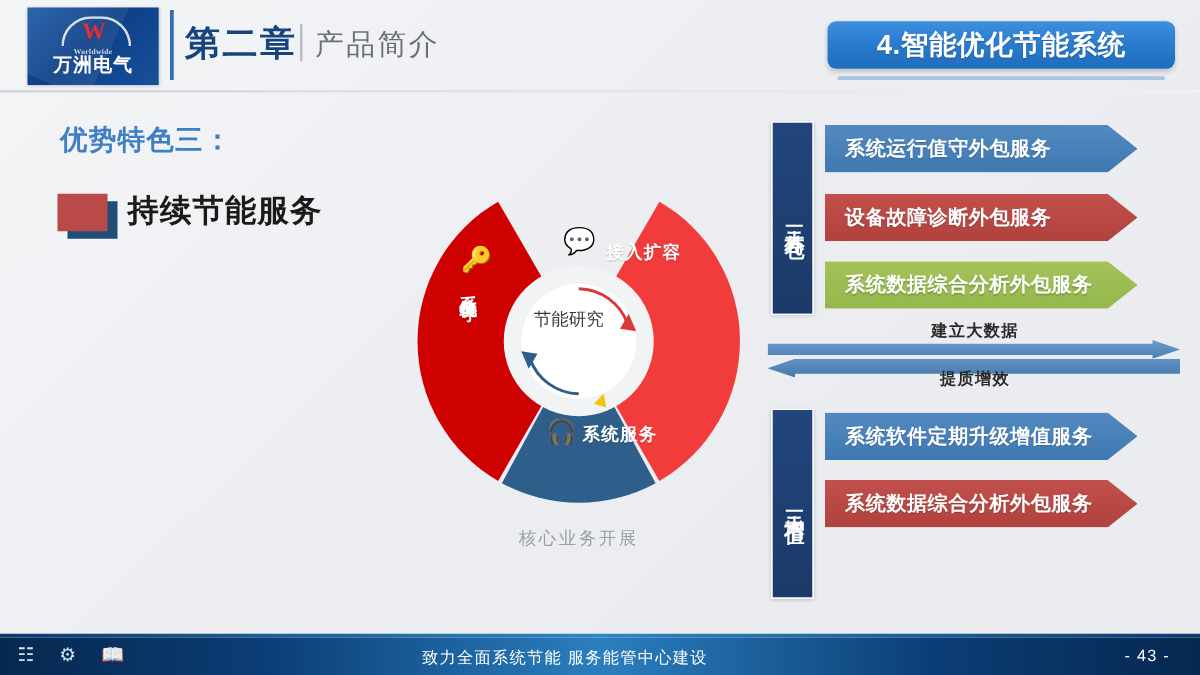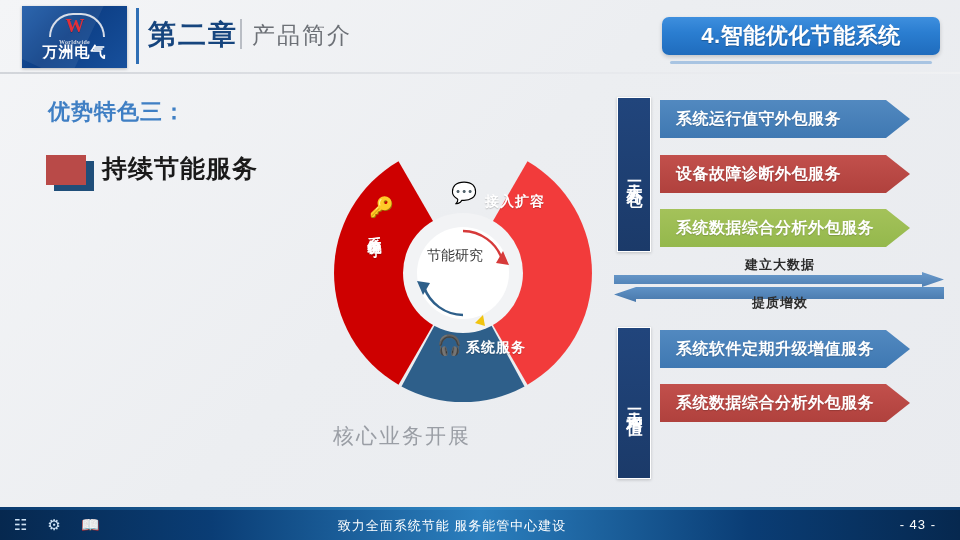--- a/index.html
+++ b/index.html
@@ -151,22 +151,22 @@
   }
   .ic-chat{left:118px;top:38px;font-size:21px;}
   .ic-key{left:36px;top:52px;font-size:20px;}
   .ic-head{left:104px;top:190px;font-size:20px;}
   .center-text{
     position:absolute;left:90px;top:104px;width:64px;
     text-align:center;color:#3a3a3a;font-size:14px;font-weight:normal;
     line-height:17px;letter-spacing:0px;
   }
   .chart-caption{
-    position:absolute;left:333px;top:422px;width:260px;text-align:left;
-    font-size:21px;color:#9a9ea5;letter-spacing:2px;
+    position:absolute;left:333px;top:422px;width:260px;text-align:center;
+    font-size:14px;color:#9a9ea5;letter-spacing:2px;
   }
 
   
   .vtab{
     position:absolute;width:34px;
     background:linear-gradient(180deg,#21457c 0%,#1b3a69 100%);
     border:1px solid #ffffff;box-sizing:border-box;
     display:flex;align-items:center;justify-content:center;
     box-shadow:0 1px 3px rgba(0,0,0,.2);
   }

